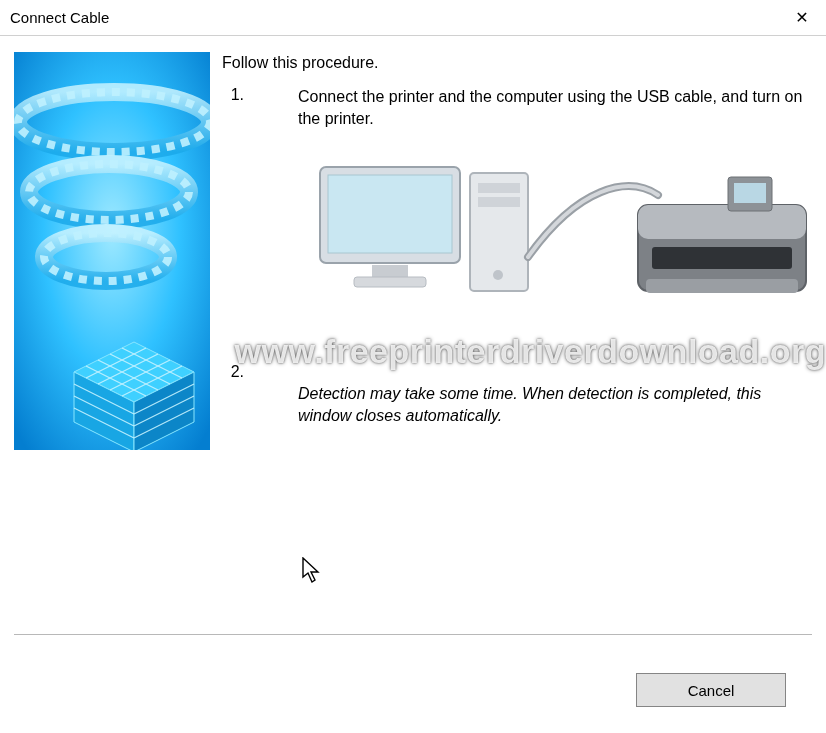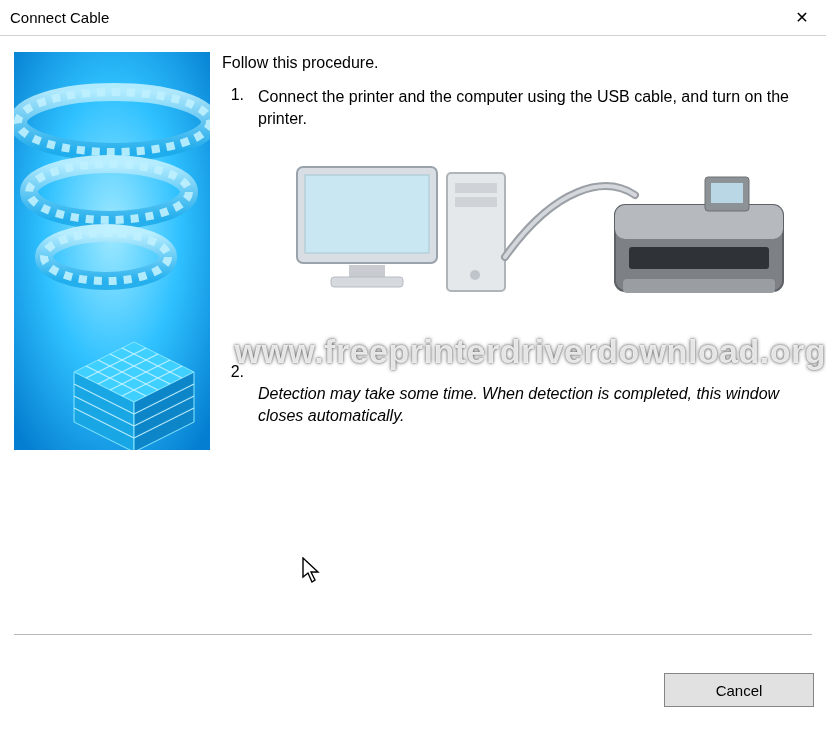--- a/index.html
+++ b/index.html
@@ -79,20 +79,21 @@
     ol.steps .num {
       width: 22px;
       text-align: right;
       flex-shrink: 0;
       font-size: 16px;
     }
     ol.steps .step-body {
       flex: 1;
       font-size: 16px;
       line-height: 1.35;
+      margin-left: 40px;
     }
 
     
     .illustration {
       margin: 18px 0 30px 0;
       display: flex;
       justify-content: center;
     }
     .illustration svg { width: 520px; height: 180px; }
 
@@ -132,21 +133,21 @@
     .separator {
       position: absolute;
       left: 14px;
       right: 14px;
       top: 634px;
       height: 1px;
       background: #b8b8b8;
     }
     .footer {
       position: absolute;
-      right: 12px;
+      right: 40px;
       bottom: 26px;
     }
     .btn {
       min-width: 150px;
       height: 34px;
       background: #e1e1e1;
       border: 1px solid #858585;
       font-size: 15px;
       font-family: inherit;
       cursor: default;

